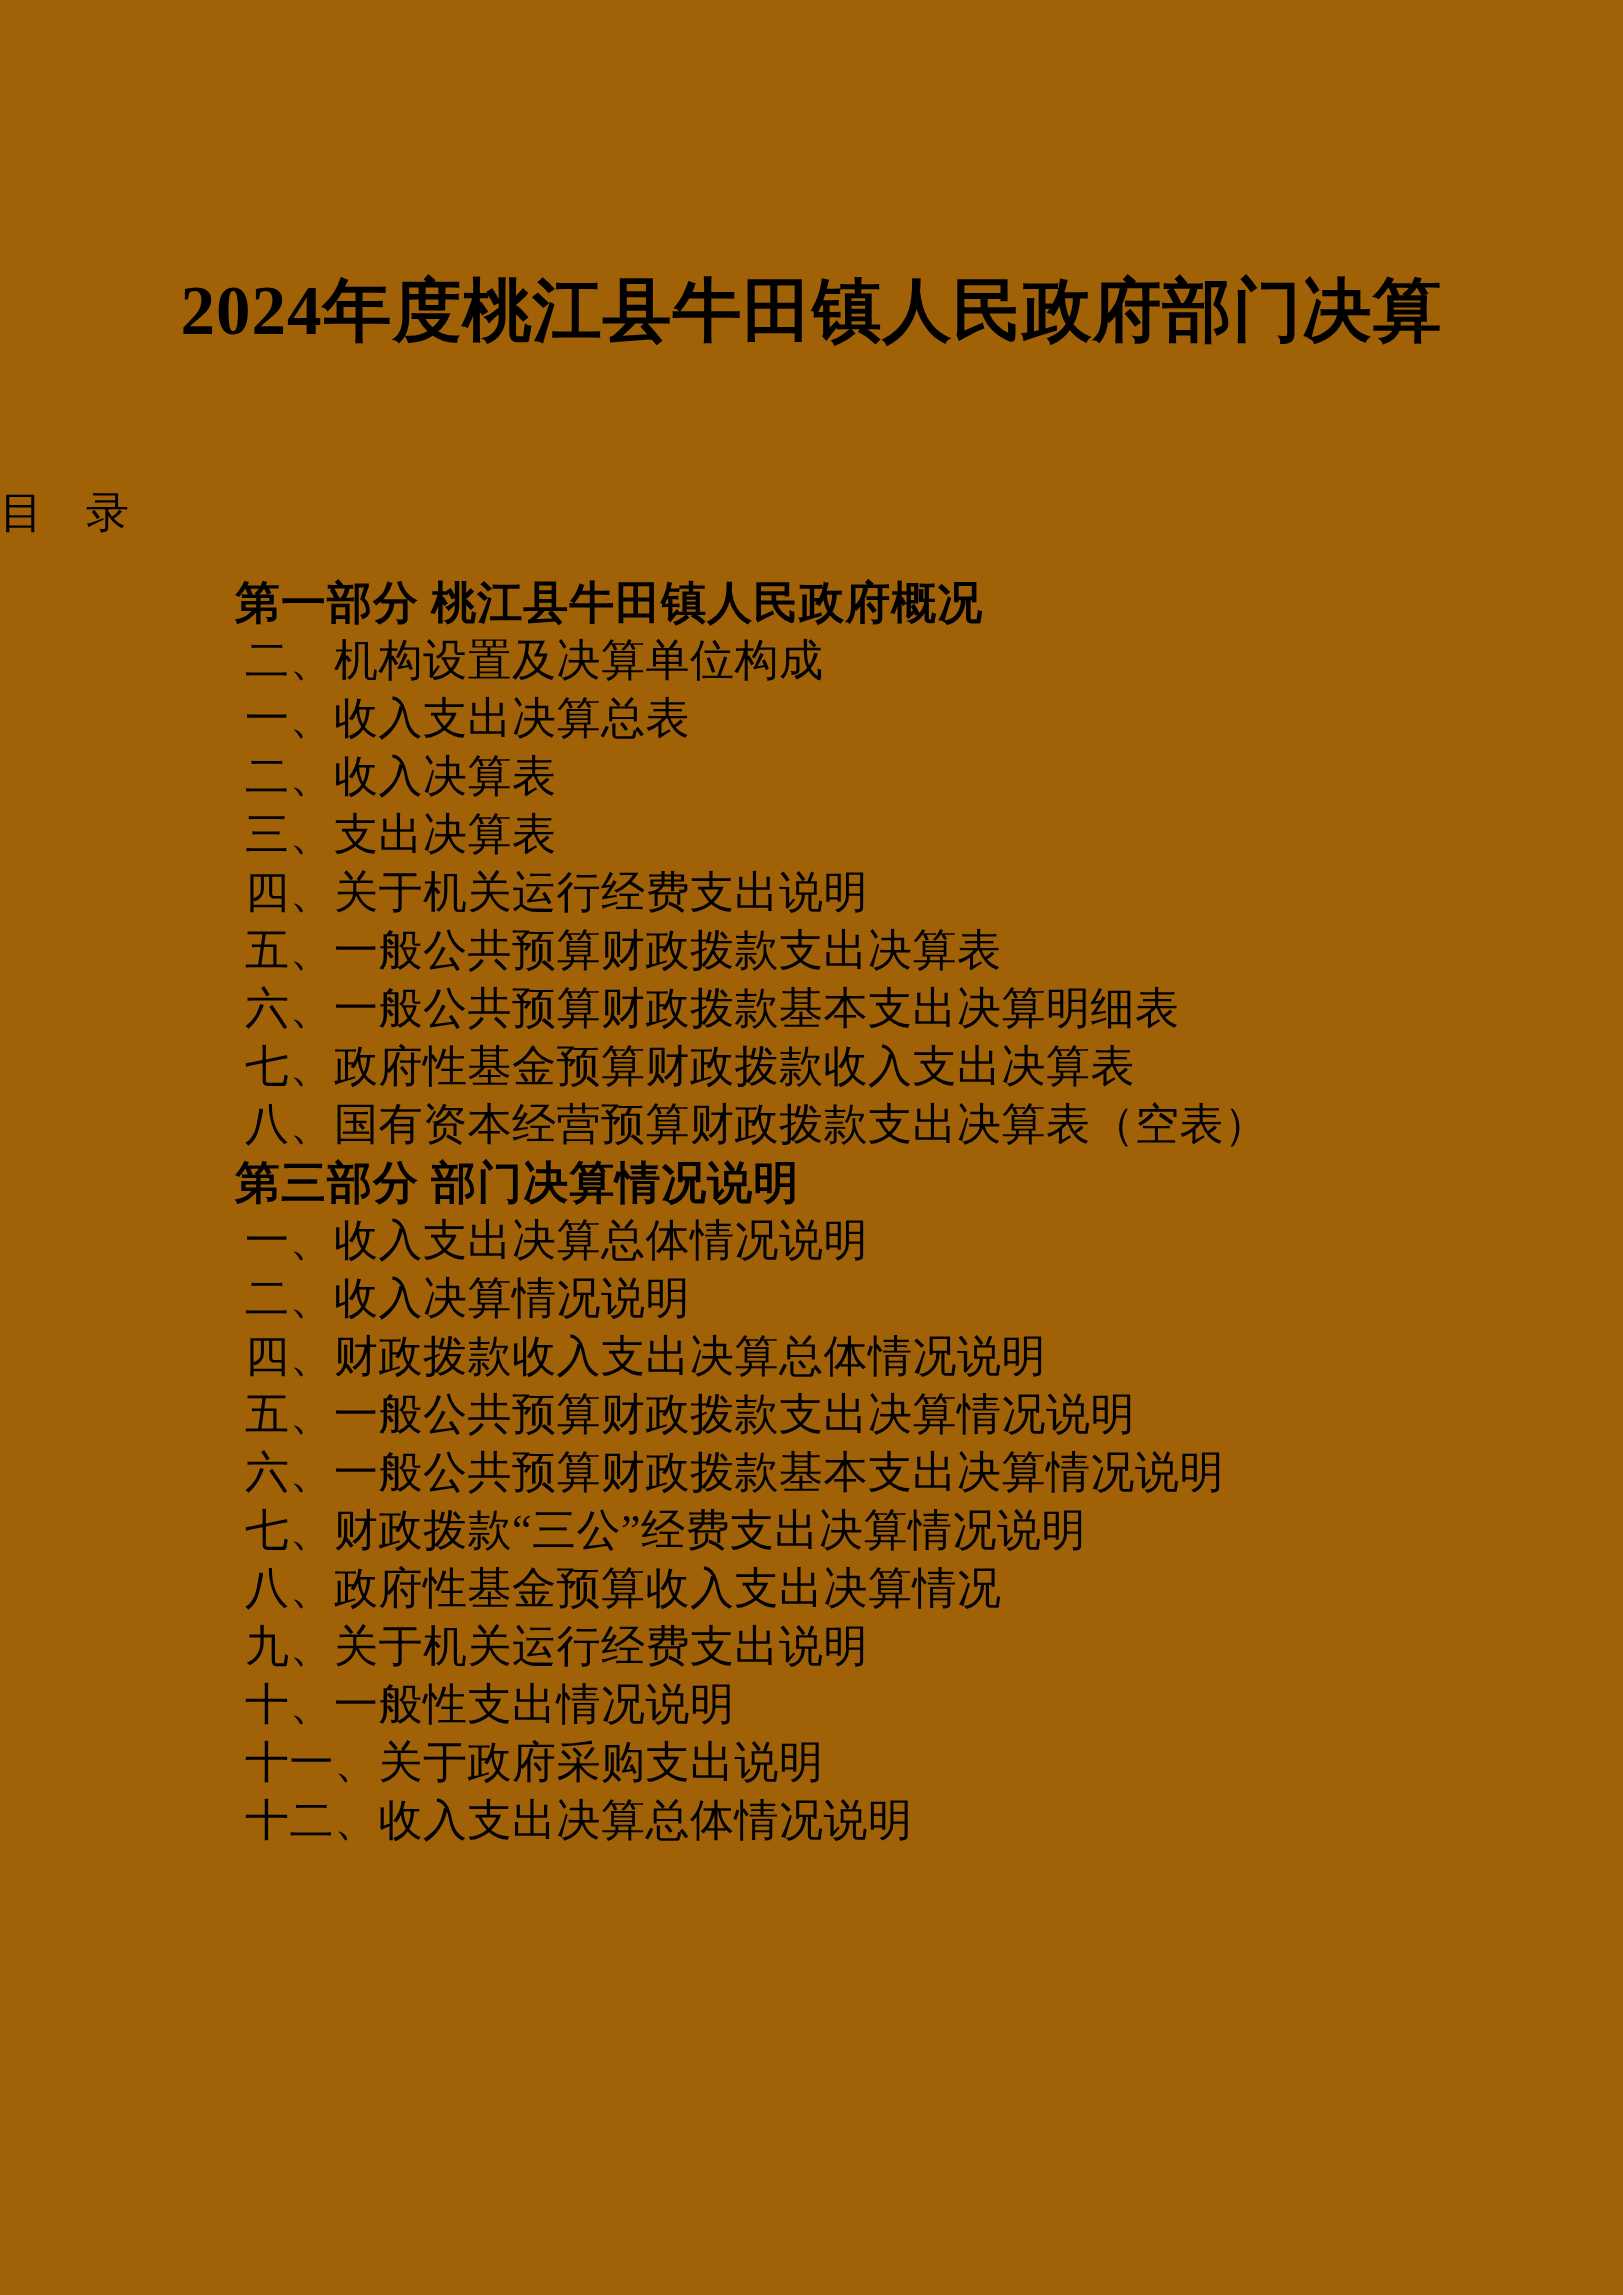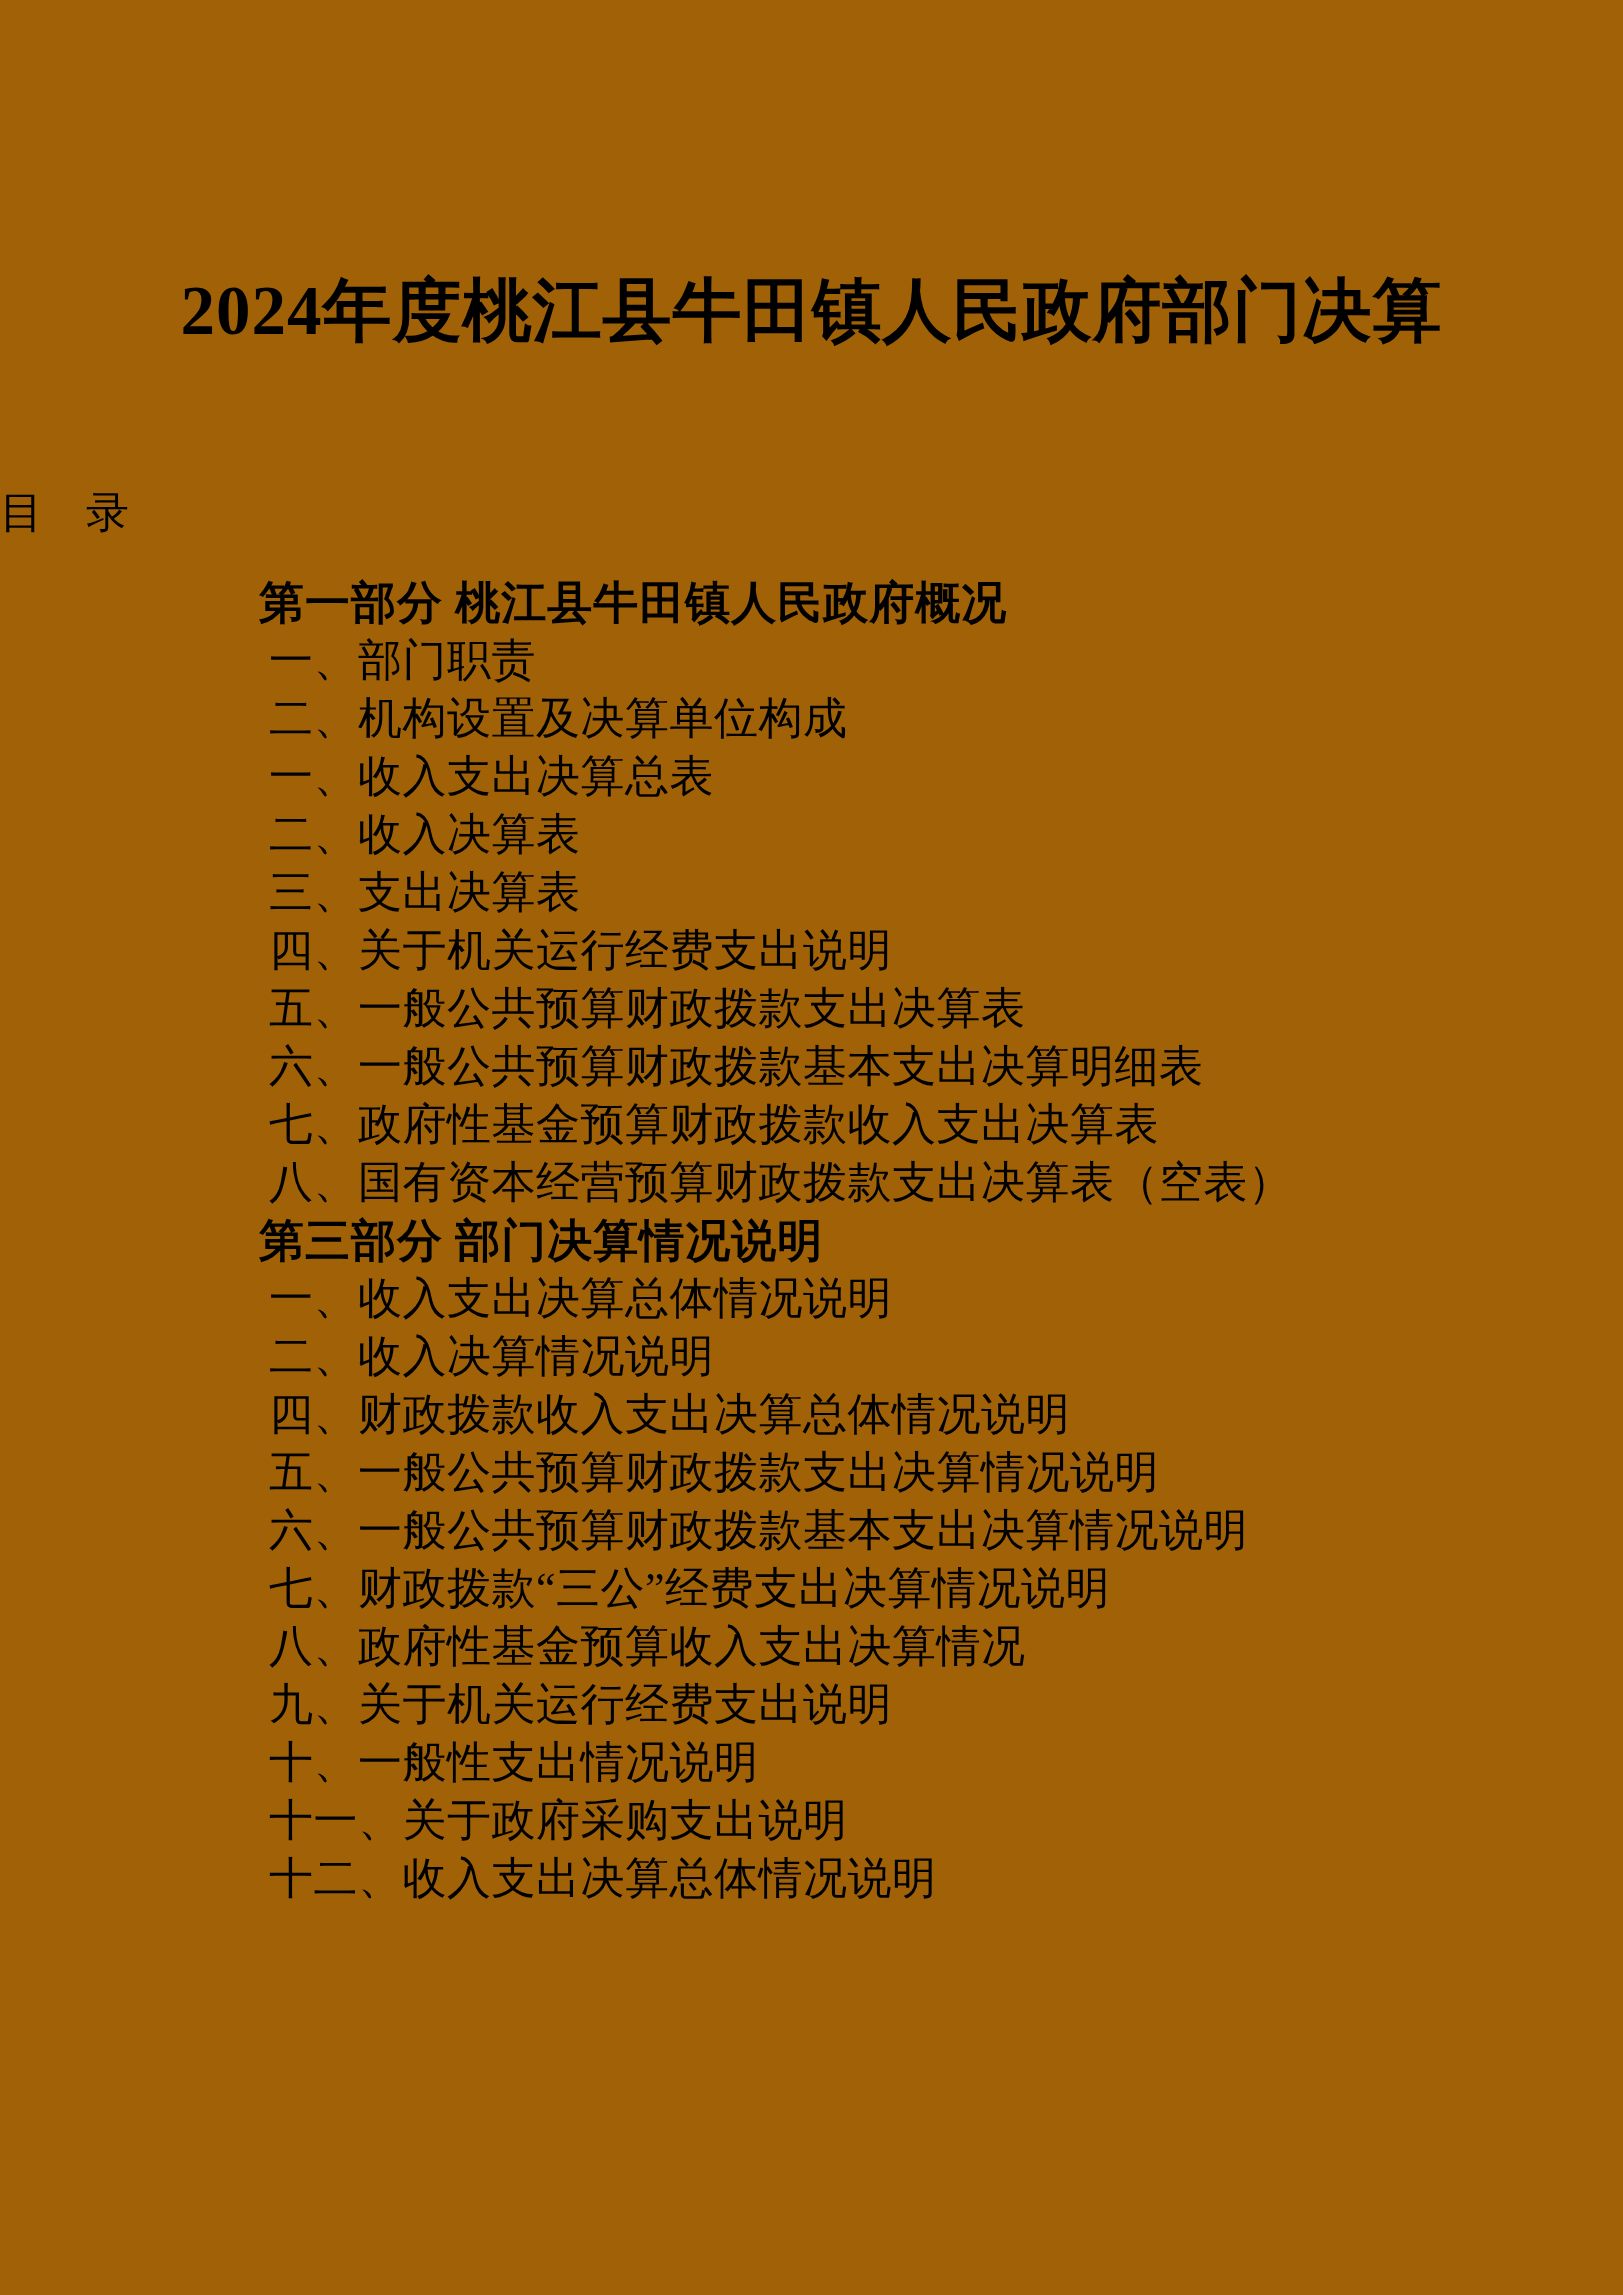--- a/index.html
+++ b/index.html
@@ -38,21 +38,20 @@
     font-size: 43px;
     font-weight: normal;
     line-height: 1;
     white-space: nowrap;
   }
   .toc {
     position: absolute;
     top: 574px;
     left: 0;
     right: 0;
-    margin-left: 24px;
   }
   .toc-line {
     height: 58px;
     line-height: 58px;
     white-space: nowrap;
   }
   .toc-line.sec {
     padding-left: 235px;
     font-size: 45px;
     font-weight: bold;
@@ -69,21 +68,20 @@
 <body>
 
 <div class="page">
 
   <h1 class="title">2024年度桃江县牛田镇人民政府部门决算</h1>
 
   <div class="toc-heading">目　录</div>
 
   <div class="toc">
     <div class="toc-line sec">第一部分 桃江县牛田镇人民政府概况</div>
-    <div class="toc-line item">一、部门职责</div>
     <div class="toc-line item">二、机构设置及决算单位构成</div>
 
     <div class="toc-line item">一、收入支出决算总表</div>
     <div class="toc-line item">二、收入决算表</div>
     <div class="toc-line item">三、支出决算表</div>
     <div class="toc-line item">四、关于机关运行经费支出说明</div>
     <div class="toc-line item">五、一般公共预算财政拨款支出决算表</div>
     <div class="toc-line item">六、一般公共预算财政拨款基本支出决算明细表</div>
     <div class="toc-line item">七、政府性基金预算财政拨款收入支出决算表</div>
     <div class="toc-line item">八、国有资本经营预算财政拨款支出决算表（空表）</div>

